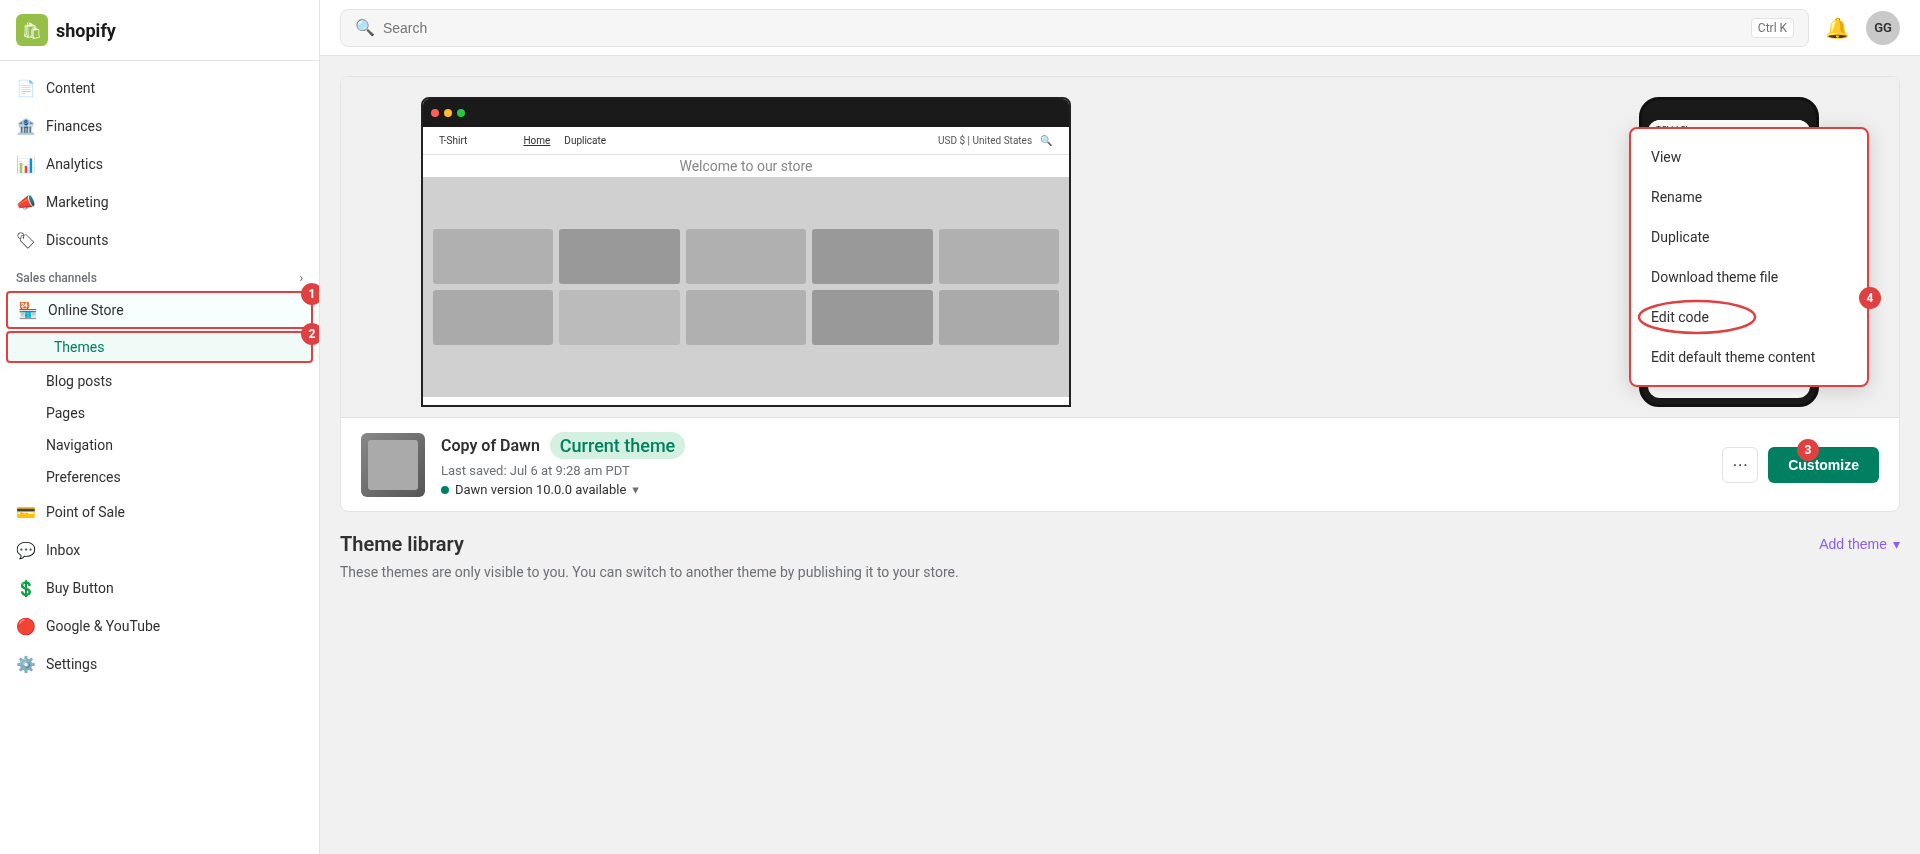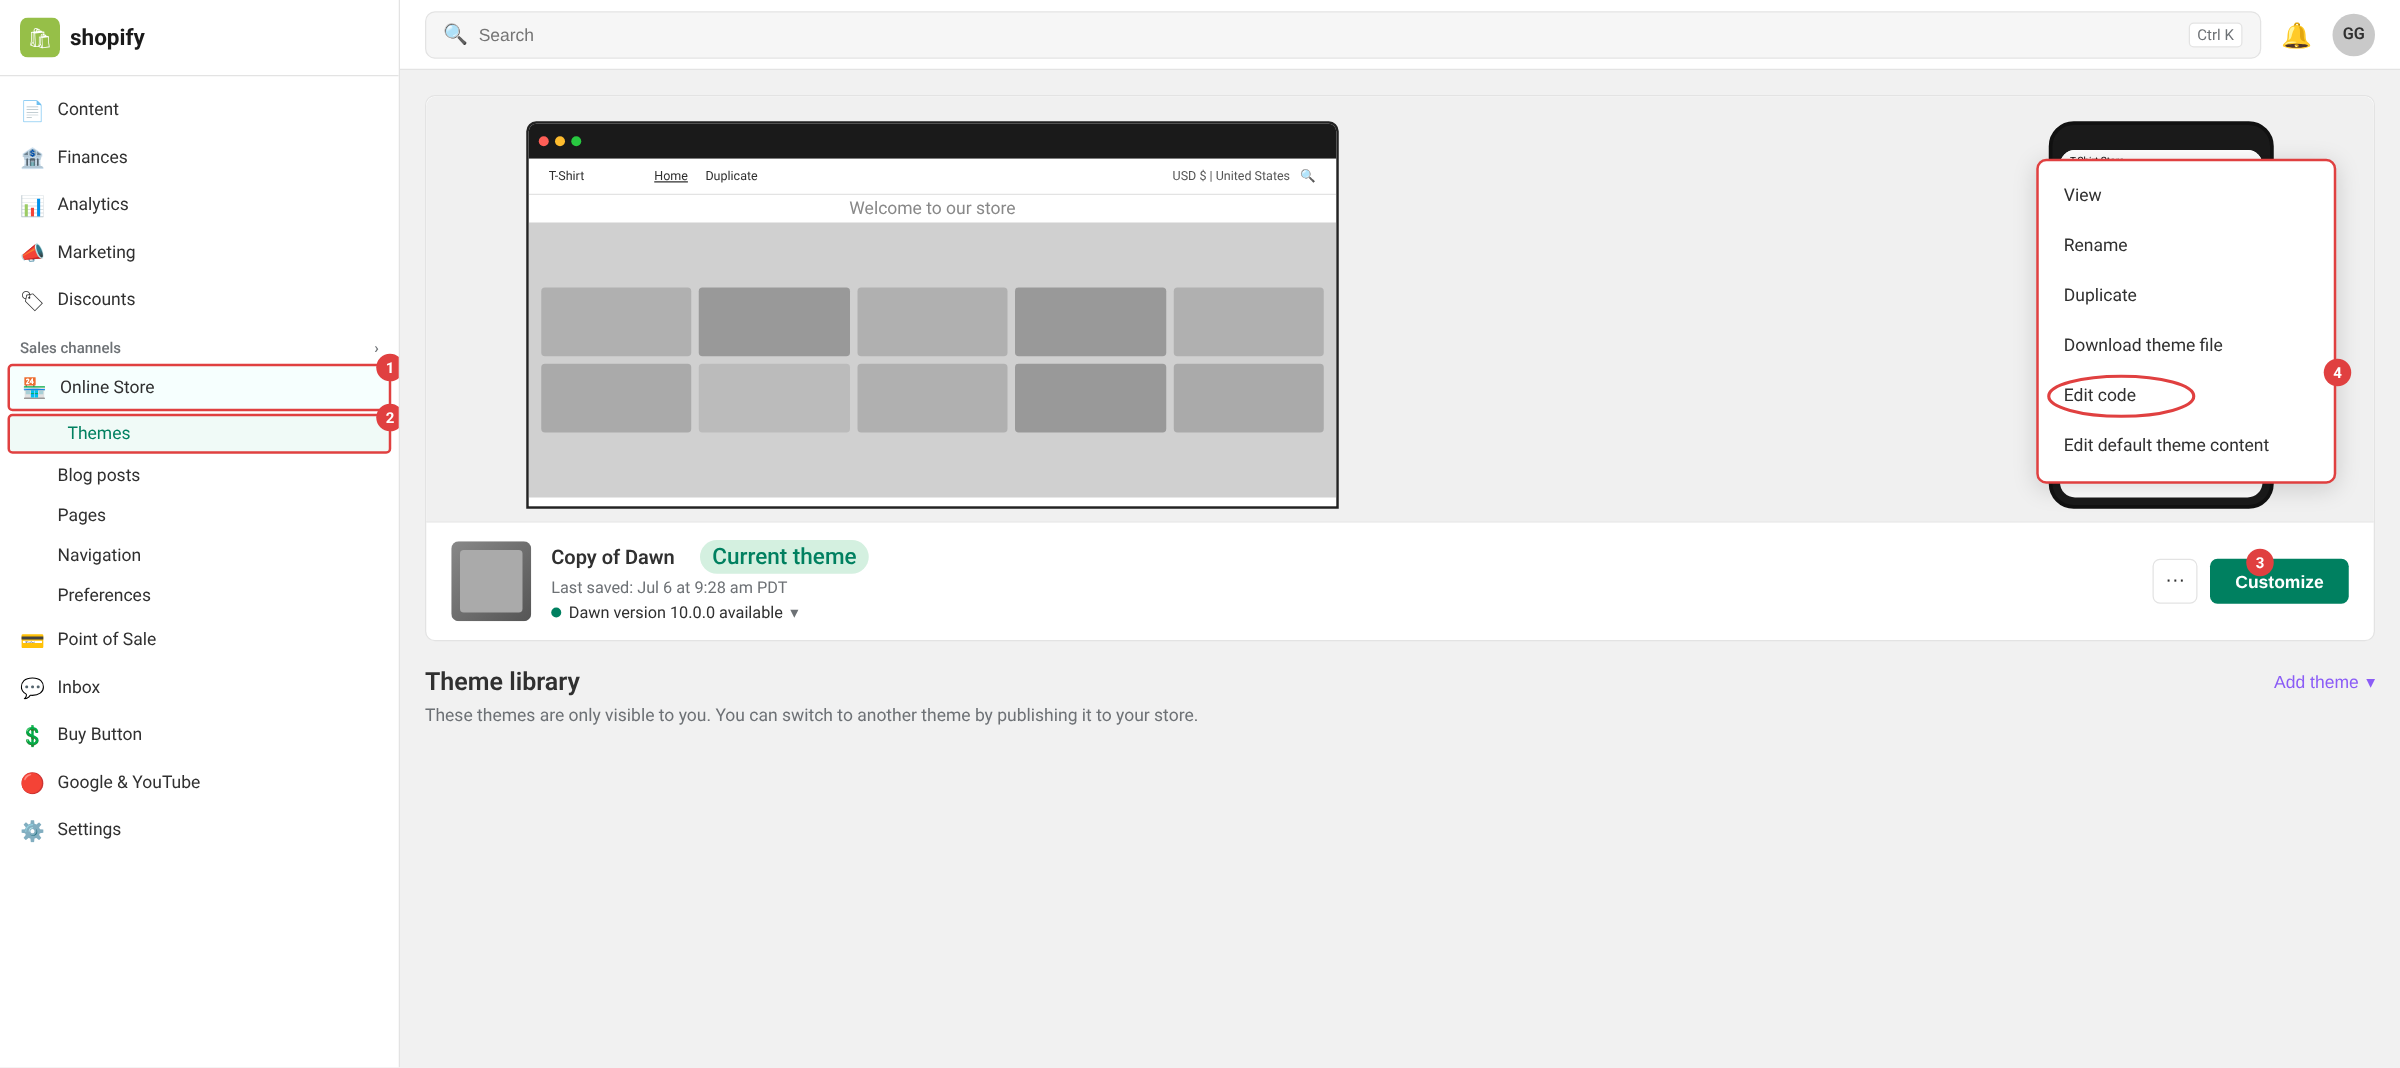--- a/index.html
+++ b/index.html
@@ -336,21 +336,21 @@
       background: #888;
       overflow: hidden;
       flex-shrink: 0;
     }
 
     .theme-details { flex: 1; }
 
     .theme-name-row {
       display: flex;
       align-items: center;
-      gap: 20px;
+      gap: 10px;
       margin-bottom: 4px;
     }
 
     .theme-name {
       font-size: 16px;
       font-weight: 600;
       color: #303030;
     }
 
     .current-theme-badge {

